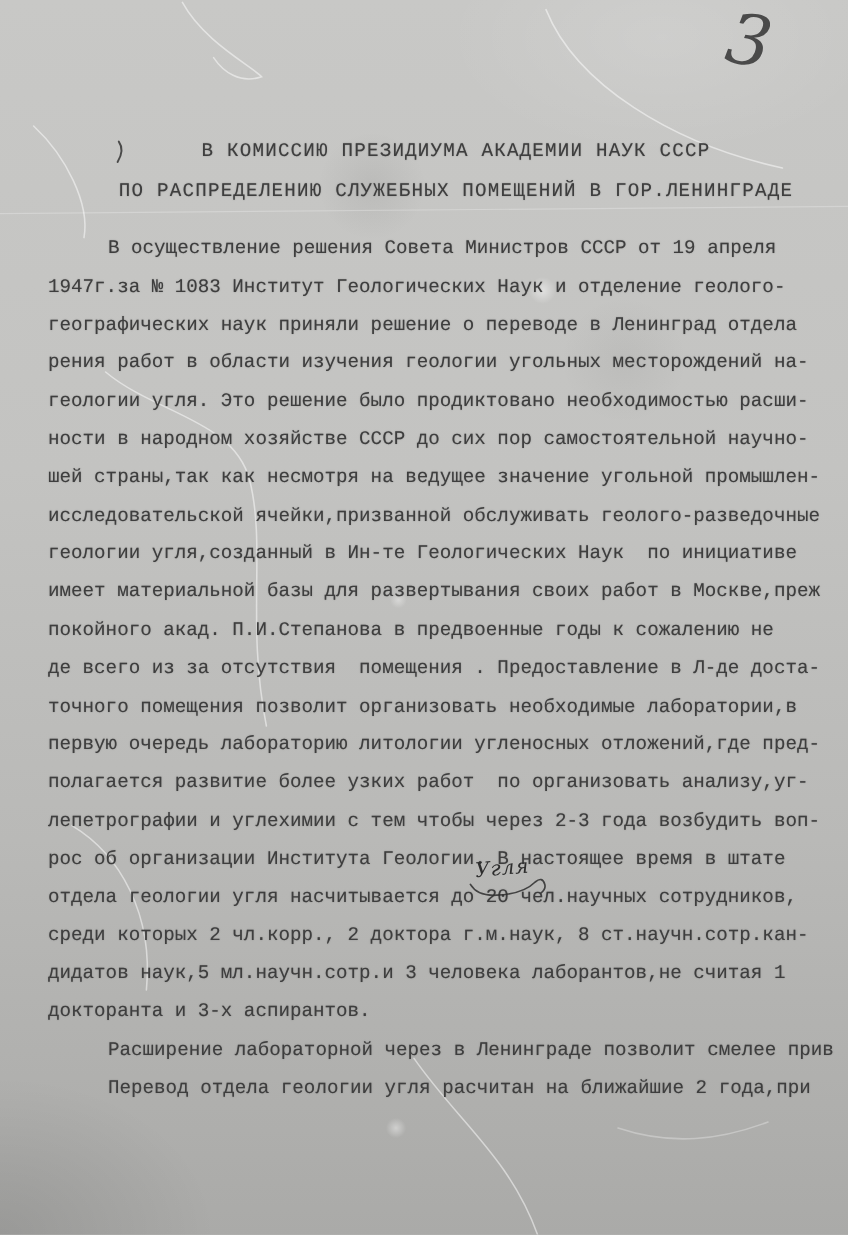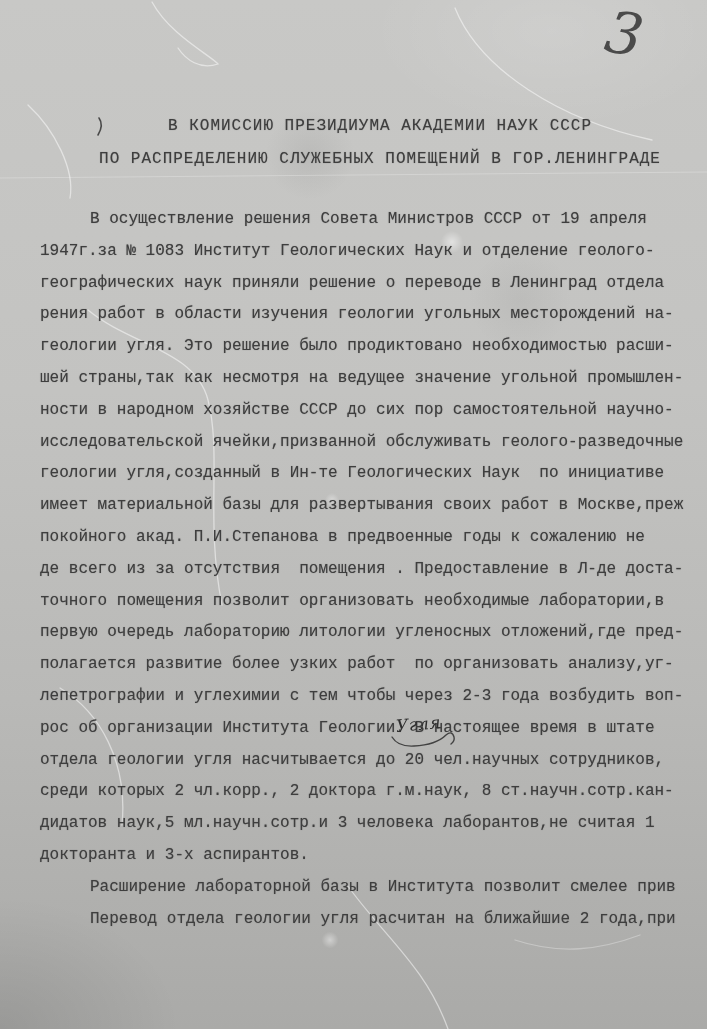--- a/index.html
+++ b/index.html
@@ -29,21 +29,21 @@
   }
   .doc-title {
     position: absolute; left: 50px; top: 110px; width: 660px;
     text-align: center;
     font-size: 16px; letter-spacing: 1px;
     color: #3e3e3e;
     text-shadow: 0 0 1px rgba(62,62,62,0.55);
   }
   .title-line { line-height: 33px; white-space: pre; }
   .doc-body {
-    position: absolute; left: 40px; top: 204px;
+    position: absolute; left: 40px; top: 192px;
     font-size: 16px; color: #3e3e3e;
     text-shadow: 0 0 1px rgba(62,62,62,0.5);
   }
   .line { line-height: 31.8px; white-space: pre; }
   .indent { padding-left: 50px; }
   .page-number {
     position: absolute; left: 606px; top: 0px;
     font-family: "DejaVu Serif", serif;
     font-style: italic; font-weight: normal;
     font-size: 58px; color: #343434;
@@ -92,37 +92,37 @@
     <div class="title-line">В КОМИССИЮ ПРЕЗИДИУМА АКАДЕМИИ НАУК СССР</div>
     <div class="title-line">ПО РАСПРЕДЕЛЕНИЮ СЛУЖЕБНЫХ ПОМЕЩЕНИЙ В ГОР.ЛЕНИНГРАДЕ</div>
   </div>
 
   <div class="doc-body">
     <div class="line indent">В осуществление решения Совета Министров СССР от 19 апреля</div>
     <div class="line">1947г.за № 1083 Институт Геологических Наук и отделение геолого-</div>
     <div class="line">географических наук приняли решение о переводе в Ленинград отдела</div>
     <div class="line">рения работ в области изучения геологии угольных месторождений на-</div>
     <div class="line">геологии угля. Это решение было продиктовано необходимостью расши-</div>
+    <div class="line">ности в народном хозяйстве СССР до сих пор самостоятельной научно-</div>
     <div class="line">шей страны,так как несмотря на ведущее значение угольной промышлен-</div>
-    <div class="line">ности в народном хозяйстве СССР до сих пор самостоятельной научно-</div>
     <div class="line">исследовательской ячейки,призванной обслуживать геолого-разведочные</div>
     <div class="line">геологии угля,созданный в Ин-те Геологических Наук  по инициативе</div>
     <div class="line">имеет материальной базы для развертывания своих работ в Москве,преж</div>
     <div class="line">покойного акад. П.И.Степанова в предвоенные годы к сожалению не</div>
     <div class="line">де всего из за отсутствия  помещения . Предоставление в Л-де доста-</div>
     <div class="line">точного помещения позволит организовать необходимые лаборатории,в</div>
     <div class="line">первую очередь лабораторию литологии угленосных отложений,где пред-</div>
     <div class="line">полагается развитие более узких работ  по организовать анализу,уг-</div>
     <div class="line">лепетрографии и углехимии с тем чтобы через 2-3 года возбудить воп-</div>
     <div class="line">рос об организации Института Геологии. В настоящее время в штате</div>
     <div class="line">отдела геологии угля насчитывается до 20 чел.научных сотрудников,</div>
     <div class="line">среди которых 2 чл.корр., 2 доктора г.м.наук, 8 ст.научн.сотр.кан-</div>
     <div class="line">дидатов наук,5 мл.научн.сотр.и 3 человека лаборантов,не считая 1</div>
     <div class="line">докторанта и 3-х аспирантов.</div>
-    <div class="line indent">Расширение лабораторной базы в Института позволит смелее прив</div>
+    <div class="line indent">Расширение лабораторной через в Ленинграде позволит смелее прив</div>
     <div class="line indent">Перевод отдела геологии угля расчитан на ближайшие 2 года,при</div>
   </div>
 
   <div class="insertion">
     <span class="insertion-word">Угля</span>
     <svg class="insertion-swash" width="72" height="24" viewBox="0 0 72 24" xmlns="http://www.w3.org/2000/svg">
       <path d="M2,10 Q8,20 24,19 Q46,18 56,8 q6,-5 8,2 q1,4 -3,7" fill="none" stroke="rgba(46,46,46,0.85)" stroke-width="1.4" stroke-linecap="round"></path>
     </svg>
   </div>
 

